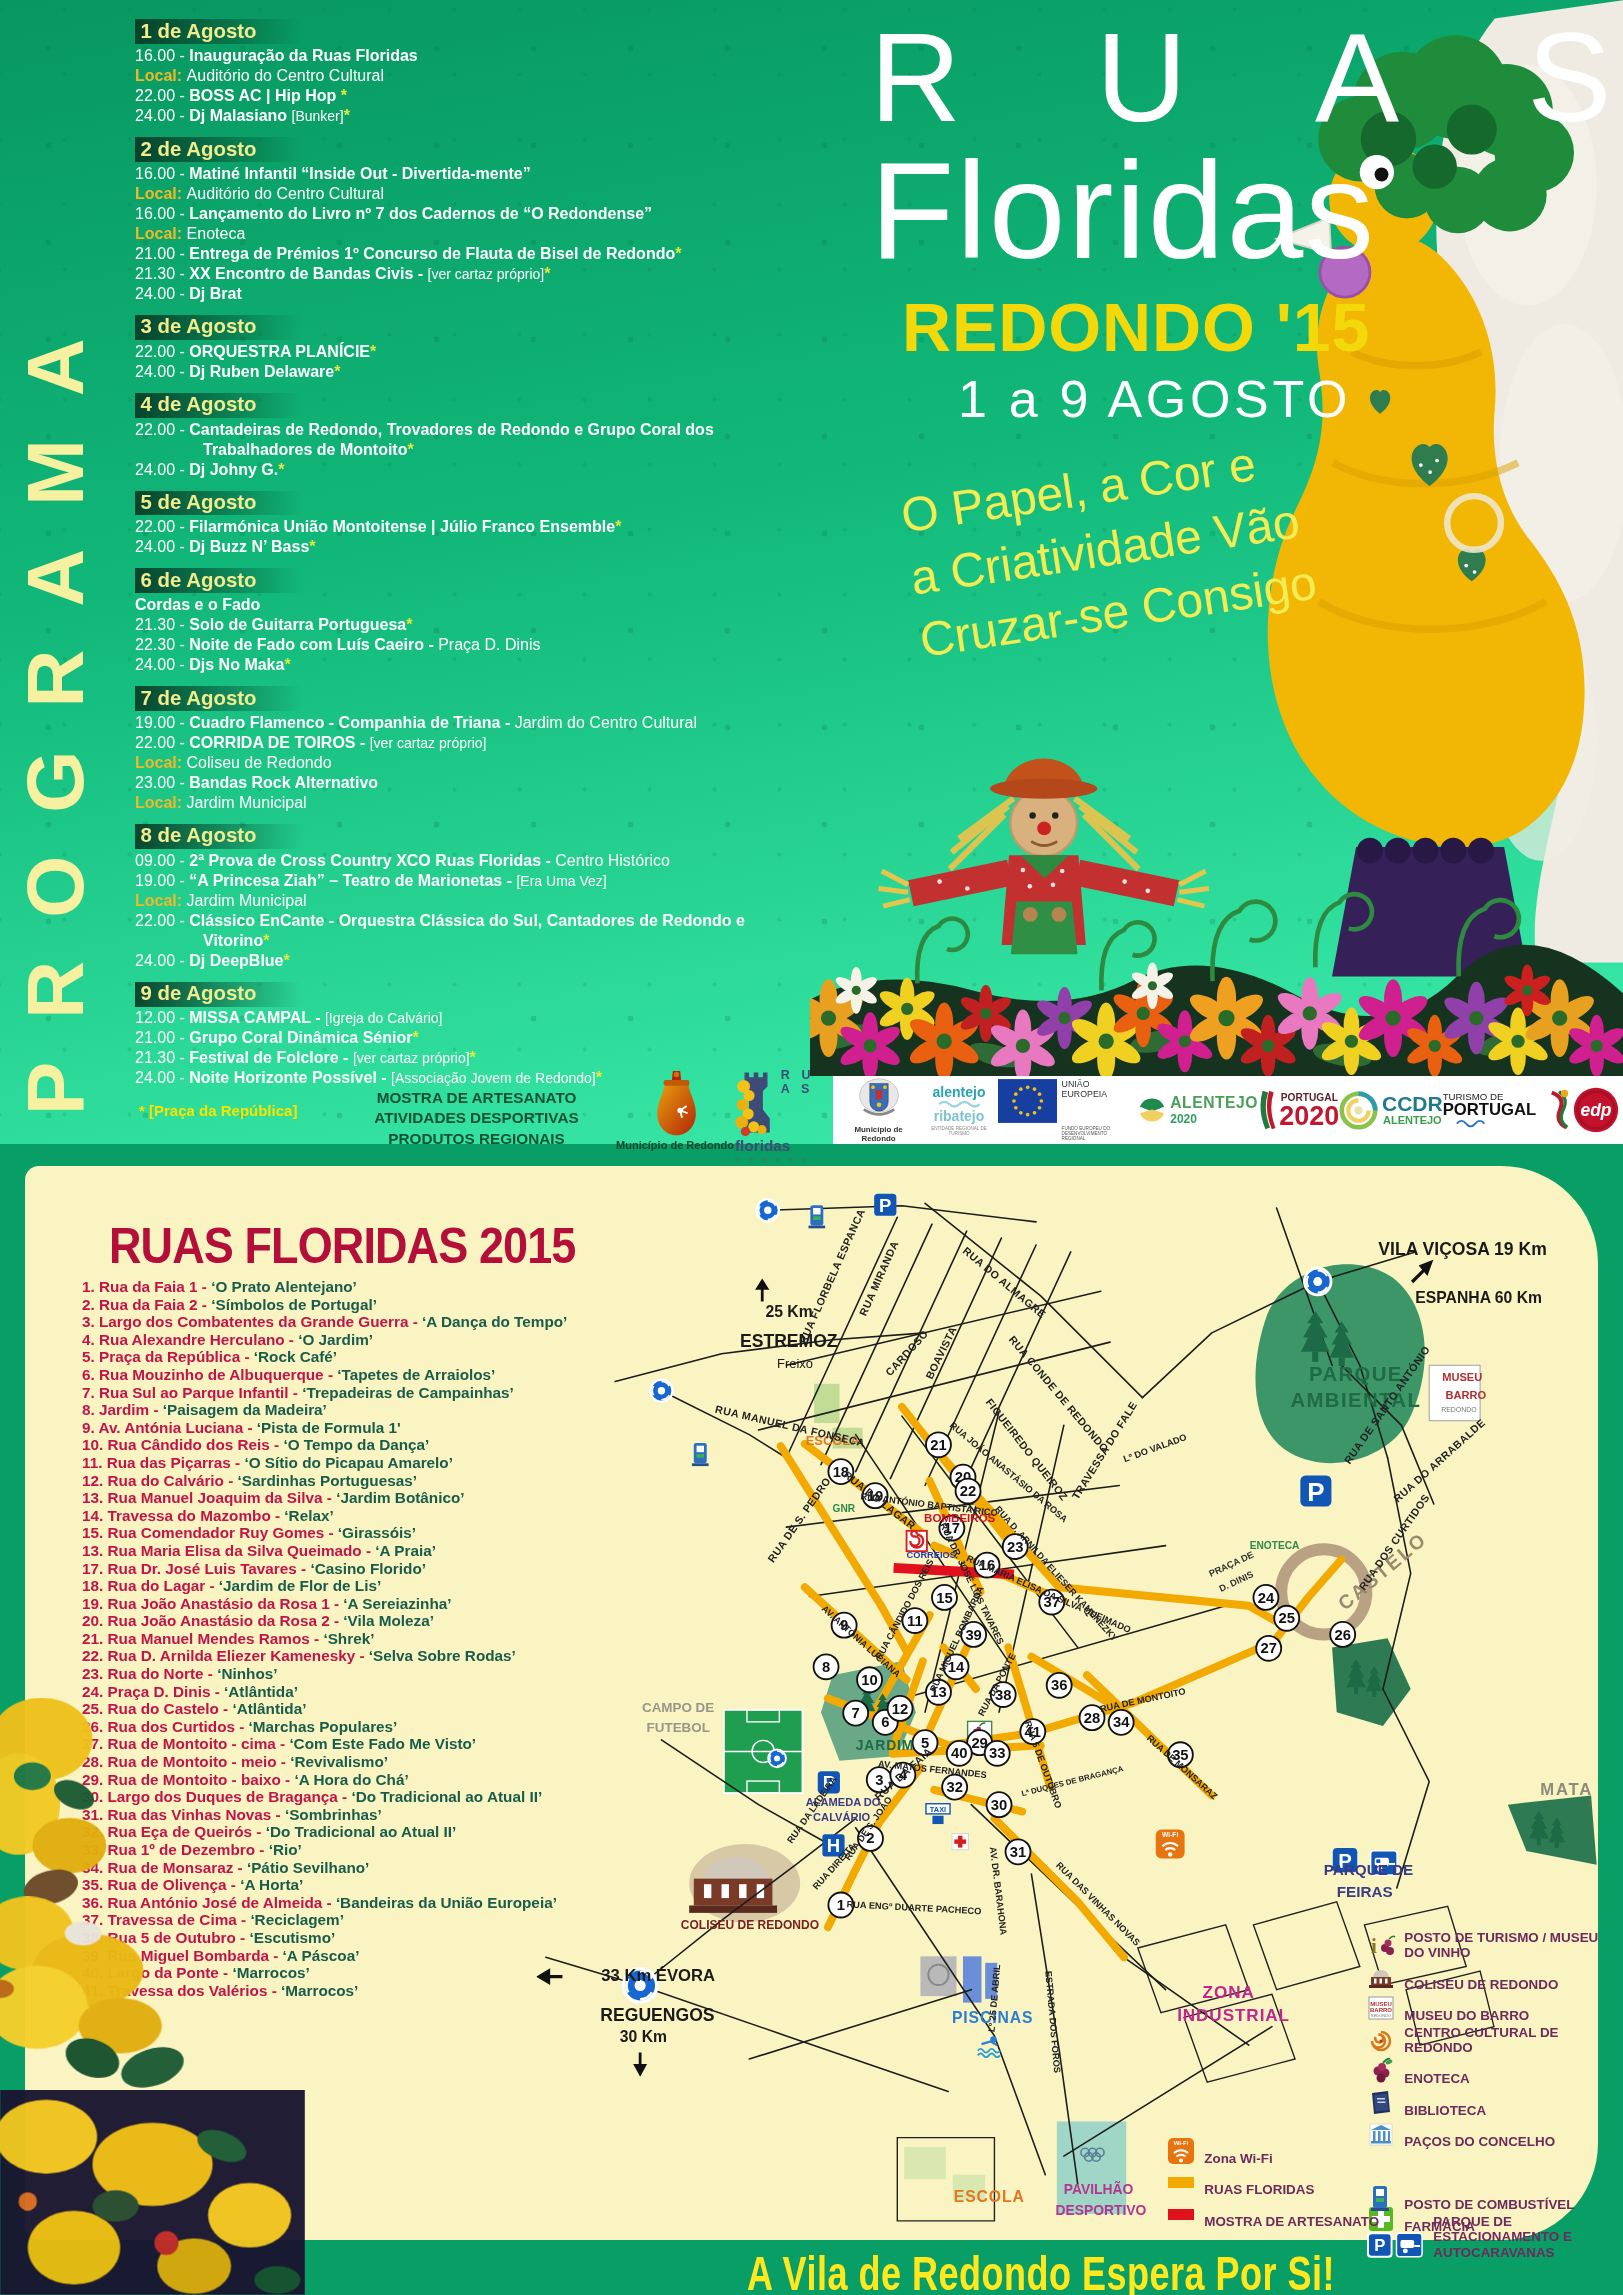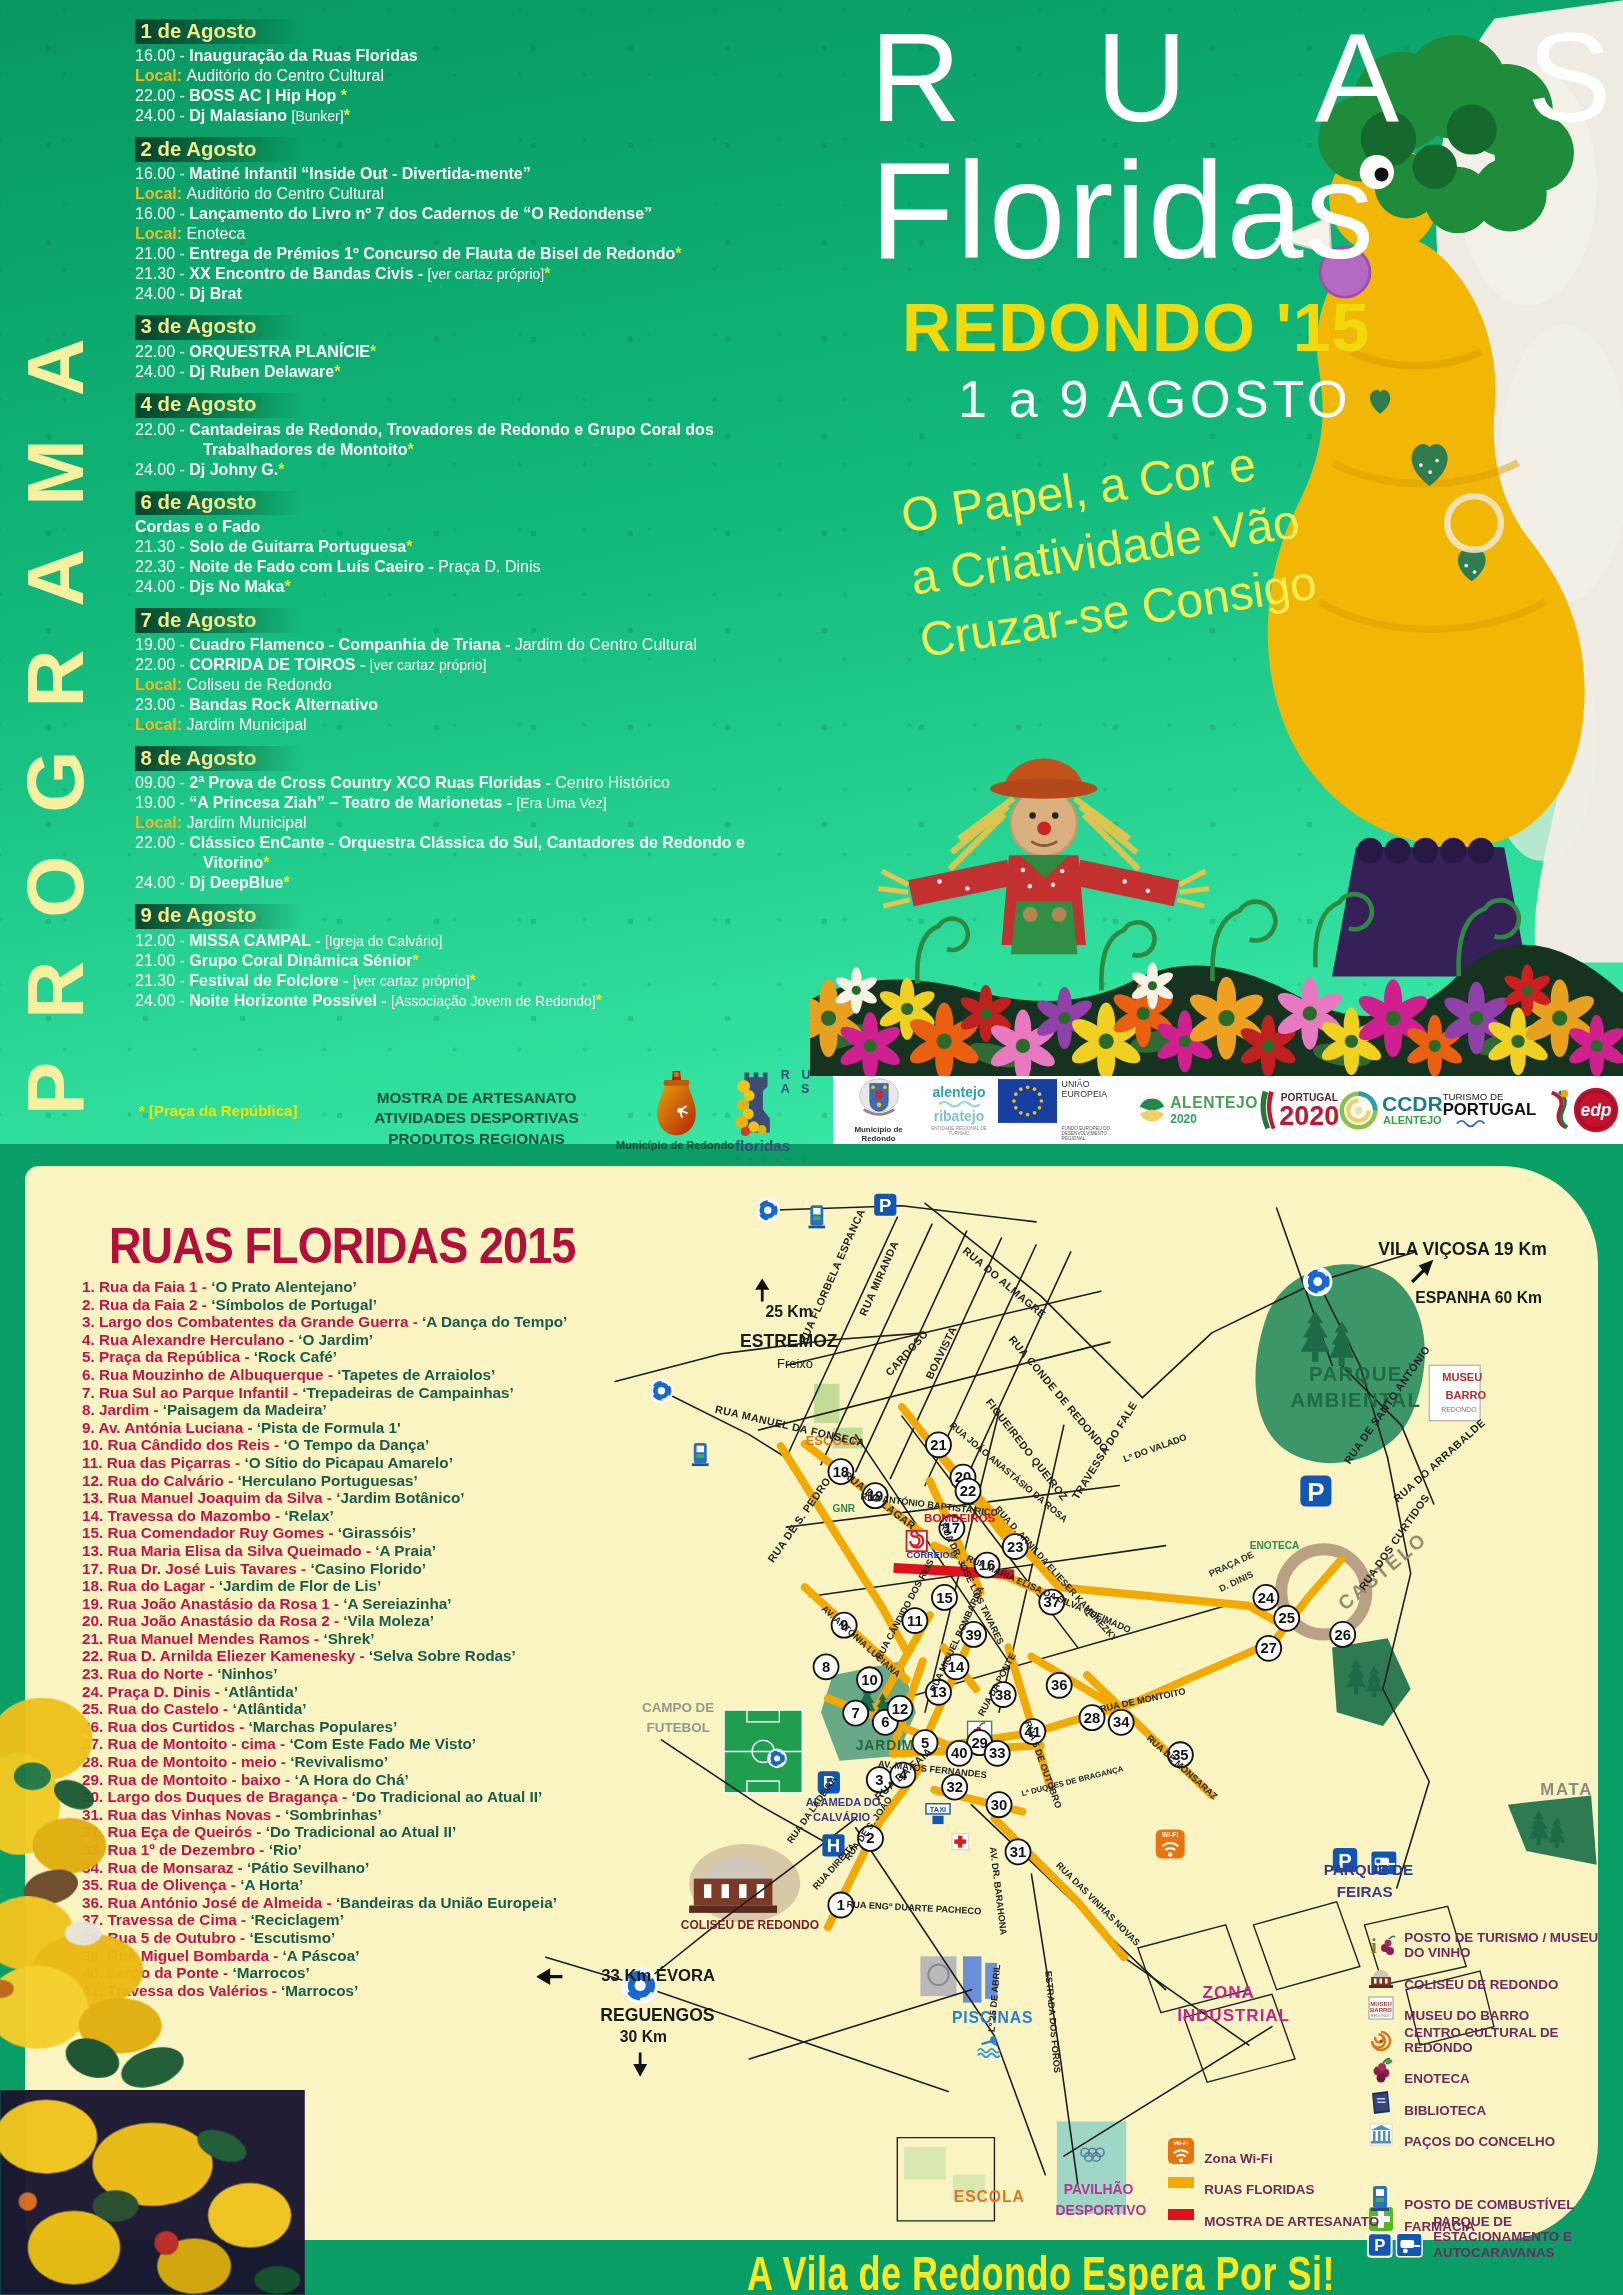--- a/index.html
+++ b/index.html
@@ -424,20 +424,21 @@
           </g>
         </g>
     </svg>
 
     <div id="vertical-programa">PROGRAMA</div>
     <div id="program">
         <div class="day"><div class="day-hd">1 de Agosto</div><div class="pline"><span class="sg-t">16.00 - </span><span class="sg-b">Inauguração da Ruas Floridas</span></div><div class="pline"><span class="sg-l">Local: </span><span class="sg-n">Auditório do Centro Cultural</span></div><div class="pline"><span class="sg-t">22.00 - </span><span class="sg-b">BOSS AC | Hip Hop </span><span class="sg-st">*</span></div><div class="pline"><span class="sg-t">24.00 - </span><span class="sg-b">Dj Malasiano </span><span class="sg-sm">[Bunker]</span><span class="sg-st">*</span></div></div>
         <div class="day"><div class="day-hd">2 de Agosto</div><div class="pline"><span class="sg-t">16.00 - </span><span class="sg-b">Matiné Infantil “Inside Out - Divertida-mente”</span></div><div class="pline"><span class="sg-l">Local: </span><span class="sg-n">Auditório do Centro Cultural</span></div><div class="pline"><span class="sg-t">16.00 - </span><span class="sg-b">Lançamento do Livro nº 7 dos Cadernos de “O Redondense”</span></div><div class="pline"><span class="sg-l">Local: </span><span class="sg-n">Enoteca</span></div><div class="pline"><span class="sg-t">21.00 - </span><span class="sg-b">Entrega de Prémios 1º Concurso de Flauta de Bisel de Redondo</span><span class="sg-st">*</span></div><div class="pline"><span class="sg-t">21.30 - </span><span class="sg-b">XX Encontro de Bandas Civis - </span><span class="sg-sm">[ver cartaz próprio]</span><span class="sg-st">*</span></div><div class="pline"><span class="sg-t">24.00 - </span><span class="sg-b">Dj Brat</span></div></div>
         <div class="day"><div class="day-hd">3 de Agosto</div><div class="pline"><span class="sg-t">22.00 - </span><span class="sg-b">ORQUESTRA PLANÍCIE</span><span class="sg-st">*</span></div><div class="pline"><span class="sg-t">24.00 - </span><span class="sg-b">Dj Ruben Delaware</span><span class="sg-st">*</span></div></div>
         <div class="day"><div class="day-hd">4 de Agosto</div><div class="pline"><span class="sg-t">22.00 - </span><span class="sg-b">Cantadeiras de Redondo, Trovadores de Redondo e Grupo Coral dos Trabalhadores de Montoito</span><span class="sg-st">*</span></div><div class="pline"><span class="sg-t">24.00 - </span><span class="sg-b">Dj Johny G.</span><span class="sg-st">*</span></div></div>
+        <div class="day"><div class="day-hd">5 de Agosto</div><div class="pline"><span class="sg-t">22.00 - </span><span class="sg-b">Filarmónica União Montoitense | Júlio Franco Ensemble</span><span class="sg-st">*</span></div><div class="pline"><span class="sg-t">24.00 - </span><span class="sg-b">Dj Buzz N’ Bass</span><span class="sg-st">*</span></div></div>
         <div class="day"><div class="day-hd">6 de Agosto</div><div class="pline"><span class="sg-b">Cordas e o Fado</span></div><div class="pline"><span class="sg-t">21.30 - </span><span class="sg-b">Solo de Guitarra Portuguesa</span><span class="sg-st">*</span></div><div class="pline"><span class="sg-t">22.30 - </span><span class="sg-b">Noite de Fado com Luís Caeiro - </span><span class="sg-n">Praça D. Dinis</span></div><div class="pline"><span class="sg-t">24.00 - </span><span class="sg-b">Djs No Maka</span><span class="sg-st">*</span></div></div>
         <div class="day"><div class="day-hd">7 de Agosto</div><div class="pline"><span class="sg-t">19.00 - </span><span class="sg-b">Cuadro Flamenco - Companhia de Triana - </span><span class="sg-n">Jardim do Centro Cultural</span></div><div class="pline"><span class="sg-t">22.00 - </span><span class="sg-b">CORRIDA DE TOIROS - </span><span class="sg-sm">[ver cartaz próprio]</span></div><div class="pline"><span class="sg-l">Local: </span><span class="sg-n">Coliseu de Redondo</span></div><div class="pline"><span class="sg-t">23.00 - </span><span class="sg-b">Bandas Rock Alternativo</span></div><div class="pline"><span class="sg-l">Local: </span><span class="sg-n">Jardim Municipal</span></div></div>
         <div class="day"><div class="day-hd">8 de Agosto</div><div class="pline"><span class="sg-t">09.00 - </span><span class="sg-b">2ª Prova de Cross Country XCO Ruas Floridas - </span><span class="sg-n">Centro Histórico</span></div><div class="pline"><span class="sg-t">19.00 - </span><span class="sg-b">“A Princesa Ziah” – Teatro de Marionetas - </span><span class="sg-sm">[Era Uma Vez]</span></div><div class="pline"><span class="sg-l">Local: </span><span class="sg-n">Jardim Municipal</span></div><div class="pline"><span class="sg-t">22.00 - </span><span class="sg-b">Clássico EnCante - Orquestra Clássica do Sul, Cantadores de Redondo e Vitorino</span><span class="sg-st">*</span></div><div class="pline"><span class="sg-t">24.00 - </span><span class="sg-b">Dj DeepBlue</span><span class="sg-st">*</span></div></div>
         <div class="day"><div class="day-hd">9 de Agosto</div><div class="pline"><span class="sg-t">12.00 - </span><span class="sg-b">MISSA CAMPAL - </span><span class="sg-sm">[Igreja do Calvário]</span></div><div class="pline"><span class="sg-t">21.00 - </span><span class="sg-b">Grupo Coral Dinâmica Sénior</span><span class="sg-st">*</span></div><div class="pline"><span class="sg-t">21.30 - </span><span class="sg-b">Festival de Folclore - </span><span class="sg-sm">[ver cartaz próprio]</span><span class="sg-st">*</span></div><div class="pline"><span class="sg-t">24.00 - </span><span class="sg-b">Noite Horizonte Possível - </span><span class="sg-sm">[Associação Jovem de Redondo]</span><span class="sg-st">*</span></div></div>
       </div>
 
     <div id="title-block">
       <div id="title-ruas">R U A S</div>
       <div id="title-floridas">Floridas</div>
       <div id="title-redondo">REDONDO '15</div>
@@ -1056,21 +1057,21 @@
       <div class="street"><span class="st-name">2. Rua da Faia 2 - </span><span class="st-theme">‘Símbolos de Portugal’</span></div>
       <div class="street"><span class="st-name">3. Largo dos Combatentes da Grande Guerra - </span><span class="st-theme">‘A Dança do Tempo’</span></div>
       <div class="street"><span class="st-name">4. Rua Alexandre Herculano - </span><span class="st-theme">‘O Jardim’</span></div>
       <div class="street"><span class="st-name">5. Praça da República - </span><span class="st-theme">‘Rock Café’</span></div>
       <div class="street"><span class="st-name">6. Rua Mouzinho de Albuquerque - </span><span class="st-theme">‘Tapetes de Arraiolos’</span></div>
       <div class="street"><span class="st-name">7. Rua Sul ao Parque Infantil - </span><span class="st-theme">‘Trepadeiras de Campainhas’</span></div>
       <div class="street"><span class="st-name">8. Jardim - </span><span class="st-theme">‘Paisagem da Madeira’</span></div>
       <div class="street"><span class="st-name">9. Av. Antónia Luciana - </span><span class="st-theme">‘Pista de Formula 1'</span></div>
       <div class="street"><span class="st-name">10. Rua Cândido dos Reis - </span><span class="st-theme">‘O Tempo da Dança’</span></div>
       <div class="street"><span class="st-name">11. Rua das Piçarras - </span><span class="st-theme">‘O Sítio do Picapau Amarelo’</span></div>
-      <div class="street"><span class="st-name">12. Rua do Calvário - </span><span class="st-theme">‘Herculano Portuguesas’</span></div>
+      <div class="street"><span class="st-name">12. Rua do Calvário - </span><span class="st-theme">‘Sardinhas Portuguesas’</span></div>
       <div class="street"><span class="st-name">13. Rua Manuel Joaquim da Silva - </span><span class="st-theme">‘Jardim Botânico’</span></div>
       <div class="street"><span class="st-name">14. Travessa do Mazombo - </span><span class="st-theme">‘Relax’</span></div>
       <div class="street"><span class="st-name">15. Rua Comendador Ruy Gomes - </span><span class="st-theme">‘Girassóis’</span></div>
       <div class="street"><span class="st-name">13. Rua Maria Elisa da Silva Queimado - </span><span class="st-theme">‘A Praia’</span></div>
       <div class="street"><span class="st-name">17. Rua Dr. José Luis Tavares - </span><span class="st-theme">‘Casino Florido’</span></div>
       <div class="street"><span class="st-name">18. Rua do Lagar - </span><span class="st-theme">‘Jardim de Flor de Lis’</span></div>
       <div class="street"><span class="st-name">19. Rua João Anastásio da Rosa 1 - </span><span class="st-theme">‘A Sereiazinha’</span></div>
       <div class="street"><span class="st-name">20. Rua João Anastásio da Rosa 2  - </span><span class="st-theme">‘Vila Moleza’</span></div>
       <div class="street"><span class="st-name">21. Rua Manuel Mendes Ramos - </span><span class="st-theme">‘Shrek’</span></div>
       <div class="street"><span class="st-name">22. Rua D. Arnilda Eliezer Kamenesky - </span><span class="st-theme">‘Selva Sobre Rodas’</span></div>

